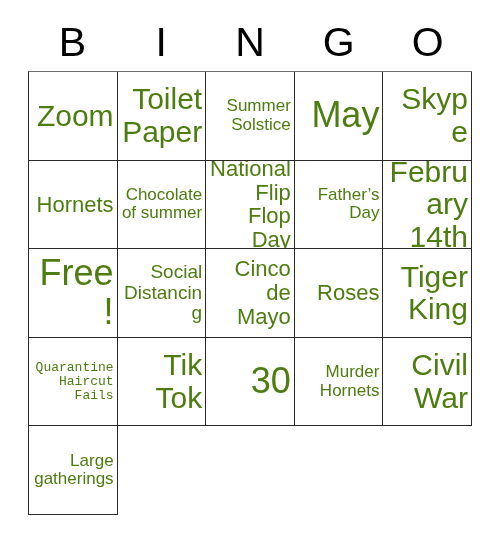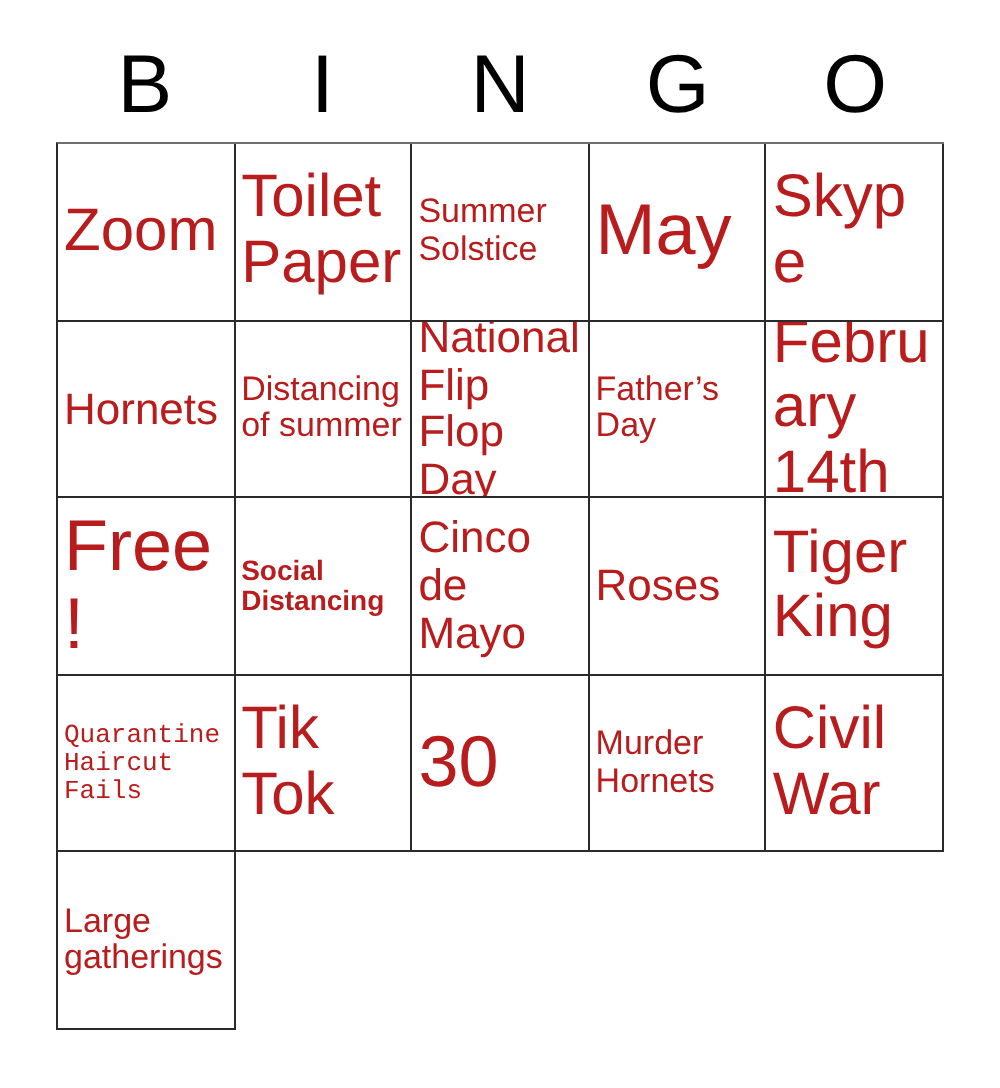--- a/index.html
+++ b/index.html
@@ -70,32 +70,32 @@
     align-items: center;
     justify-content: center;
     text-align: center;
     padding: 2px 3px;
     overflow: hidden;
     background: #ffffff;
   }
   .cell-text {
     display: block;
     width: 100%;
-    text-align: left;
+    text-align: right;
     line-height: 1.08;
     word-wrap: break-word;
-    color: #b91c1c;
+    color: #4d7c0f;
   }
 
   
   .fs-xl  { font-size: 36px; }   
   .fs-lg  { font-size: 30px; }   
   .fs-md  { font-size: 22px; }   
   .fs-sm  { font-size: 17px; }   
-  .fs-xs  { font-size: 14px; font-weight: bold; }   
+  .fs-xs  { font-size: 19px; }   
   .fs-xxs { font-size: 13px; font-family: Liberation Mono, monospace; }   
 </style>
 </head>
 <body>
 
 <div class="card">
 
   <div class="bingo-header">
     <div class="header-letter">B</div>
     <div class="header-letter">I</div>
@@ -117,21 +117,21 @@
       <div class="cell">
         <span class="cell-text fs-xl">May</span>
       </div>
       <div class="cell">
         <span class="cell-text fs-lg">Skype</span>
       </div>
       <div class="cell">
         <span class="cell-text fs-md">Hornets</span>
       </div>
       <div class="cell">
-        <span class="cell-text fs-sm">Distancing of summer</span>
+        <span class="cell-text fs-sm">Chocolate of summer</span>
       </div>
       <div class="cell">
         <span class="cell-text fs-md">National Flip Flop Day</span>
       </div>
       <div class="cell">
         <span class="cell-text fs-sm">Father’s Day</span>
       </div>
       <div class="cell">
         <span class="cell-text fs-lg">February 14th</span>
       </div>

